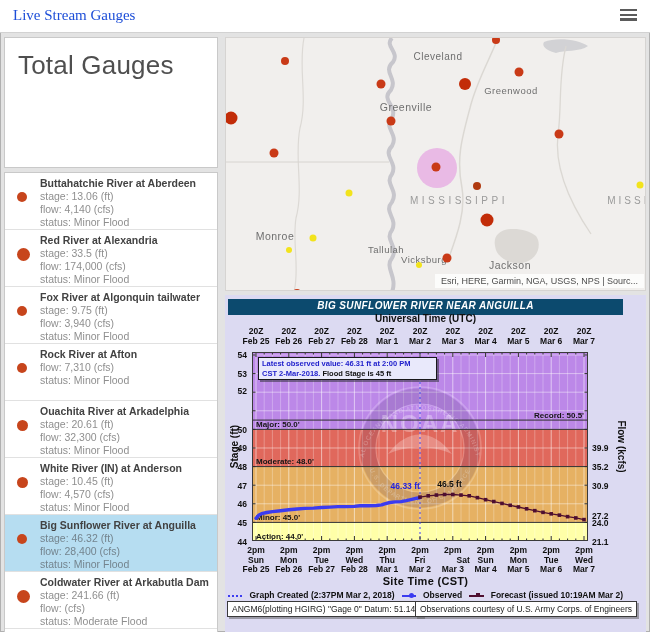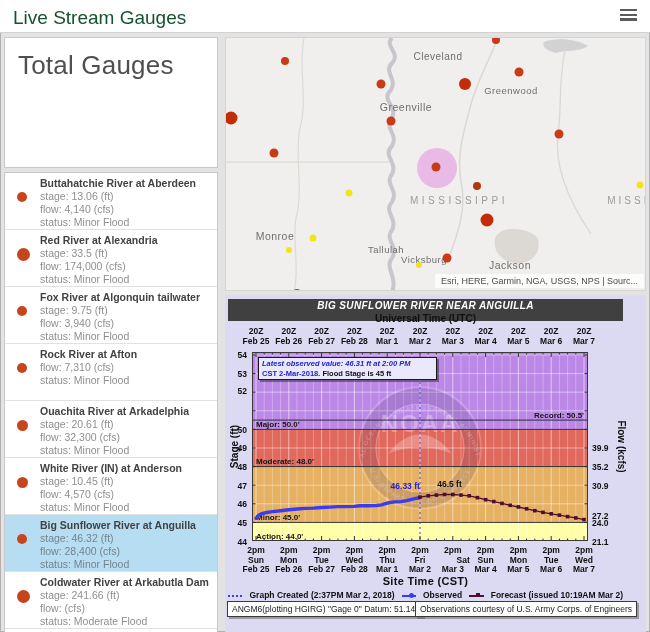--- a/index.html
+++ b/index.html
@@ -4,21 +4,21 @@
 <style>
   html,body{margin:0;padding:0;}
   body{
     width:650px;height:632px;position:relative;overflow:hidden;
     background:#e3e3e3;font-family:"Liberation Sans",sans-serif;
     -webkit-font-smoothing:antialiased;
   }
   .app{position:absolute;inset:0;box-shadow:inset 0 0 0 1px #b0b0b0;}
   
   .hdr{position:absolute;left:0;top:0;width:650px;height:32px;background:#fff;border-bottom:1px solid #d2d2d2;}
-  .hdr-title{position:absolute;left:13px;top:7px;font-size:19px;color:#14532d;}
+  .hdr-title{position:absolute;left:13px;top:7px;font-size:15px;color:#1d4ed8;font-family:Liberation Serif, serif;}
   .menu-btn{position:absolute;right:12px;top:8px;width:20px;height:16px;background:none;border:none;cursor:pointer;padding:0;}
   .menu-btn .bar{display:block;width:17px;height:2.4px;background:#5b5b5b;margin:0 auto 2.6px auto;}
   
   .card{position:absolute;background:#fff;border:1px solid #c9c9c9;box-sizing:border-box;}
   .total-card{left:4px;top:37px;width:214px;height:131px;}
   .total-title{font-size:26px;color:#4f4f4f;margin:12px 0 0 13px;letter-spacing:.2px;}
   .total-value{font-size:62px;font-weight:600;color:#494949;text-align:center;margin-top:0px;line-height:66px;}
   
   .list-card{left:4px;top:172px;width:214px;height:461px;overflow:hidden;}
   .gitem{position:relative;height:52px;padding:4px 4px 0 35px;border-bottom:1px solid #e1e1e1;box-sizing:content-box;cursor:pointer;}
@@ -28,40 +28,40 @@
   .gline{font-size:10.5px;color:#8f8f8f;line-height:13px;white-space:nowrap;}
   .gitem.sel .gline{color:#74848e;}
   
   .map{position:absolute;left:225px;top:37px;width:421px;height:254px;background:#f1efed;overflow:hidden;border:1px solid #d6d4d2;box-sizing:border-box;cursor:grab;}
   .map svg{position:absolute;left:0;top:0;}
   .attrib{position:absolute;right:1px;bottom:2px;background:rgba(255,255,255,.78);color:#4c4c4c;
           font-size:9px;padding:2px 6px;white-space:nowrap;}
   
   .chart{position:absolute;left:225px;top:295px;width:421px;height:337px;background:#dcdaf2;overflow:hidden;}
   .chart *{box-sizing:border-box;}
-  .c-title{position:absolute;left:3px;top:4px;width:395px;height:22px;background:#404040;color:#fff;
+  .c-title{position:absolute;left:3px;top:4px;width:395px;height:16px;background:#0c4a6e;color:#fff;
            font-size:10px;font-weight:bold;font-style:italic;text-align:center;line-height:13px;letter-spacing:.4px;}
   .c-utc{position:absolute;left:3px;top:18px;width:395px;text-align:center;font-size:10px;font-weight:bold;color:#101010;}
   .tick-lab{position:absolute;width:34px;text-align:center;font-size:8.5px;font-weight:bold;color:#101010;white-space:nowrap;}
   .plot{position:absolute;left:27px;top:57px;width:336px;height:189px;}
   .yl{position:absolute;width:20px;text-align:right;font-size:8.5px;font-weight:bold;color:#101010;}
   .yr{position:absolute;width:26px;text-align:left;font-size:8.5px;font-weight:bold;color:#101010;}
   .ax-stage{position:absolute;left:-31px;top:146px;width:80px;text-align:center;font-size:10px;font-weight:bold;color:#101010;transform:rotate(-90deg);}
   .ax-flow{position:absolute;left:356px;top:146px;width:80px;text-align:center;font-size:10px;font-weight:bold;color:#101010;transform:rotate(90deg);}
   .c-site{position:absolute;left:3px;top:280px;width:395px;text-align:center;font-size:11px;font-weight:bold;color:#101010;letter-spacing:.3px;}
   .legend{position:absolute;left:3px;top:295px;width:395px;display:flex;justify-content:center;align-items:center;gap:7px;
           font-size:8.5px;font-weight:bold;color:#101010;white-space:nowrap;}
   .sw{display:inline-block;position:relative;width:18px;height:7px;}
   .sw .ln{position:absolute;left:0;right:0;top:3px;}
   .sw .mk{position:absolute;left:7px;}
   .fbox{position:absolute;top:306px;background:#fff;border:1px solid #3a3a3a;box-shadow:2px 2px 0 rgba(90,90,90,.5);
         font-size:8.5px;color:#1c1c1c;padding:2px 4px;white-space:nowrap;}
   .anno{position:absolute;left:33px;top:62px;width:179px;background:#e9e9fb;border:1px solid #18181a;
         box-shadow:2px 2px 0 rgba(50,50,60,.55);font-size:7.5px;font-weight:bold;line-height:9.5px;padding:1px 3px;}
-  .anno .b1{color:#2121cc;white-space:nowrap;font-style:italic;}
+  .anno .b1{color:#2121cc;white-space:nowrap;}
   .anno .b2{color:#2121cc;white-space:nowrap;}
   .anno .bk{color:#101010;}
 </style>
 </head>
 <body>
 
 <div class="app">
 
   <div class="hdr">
     <div class="hdr-title">Live Stream Gauges</div>

